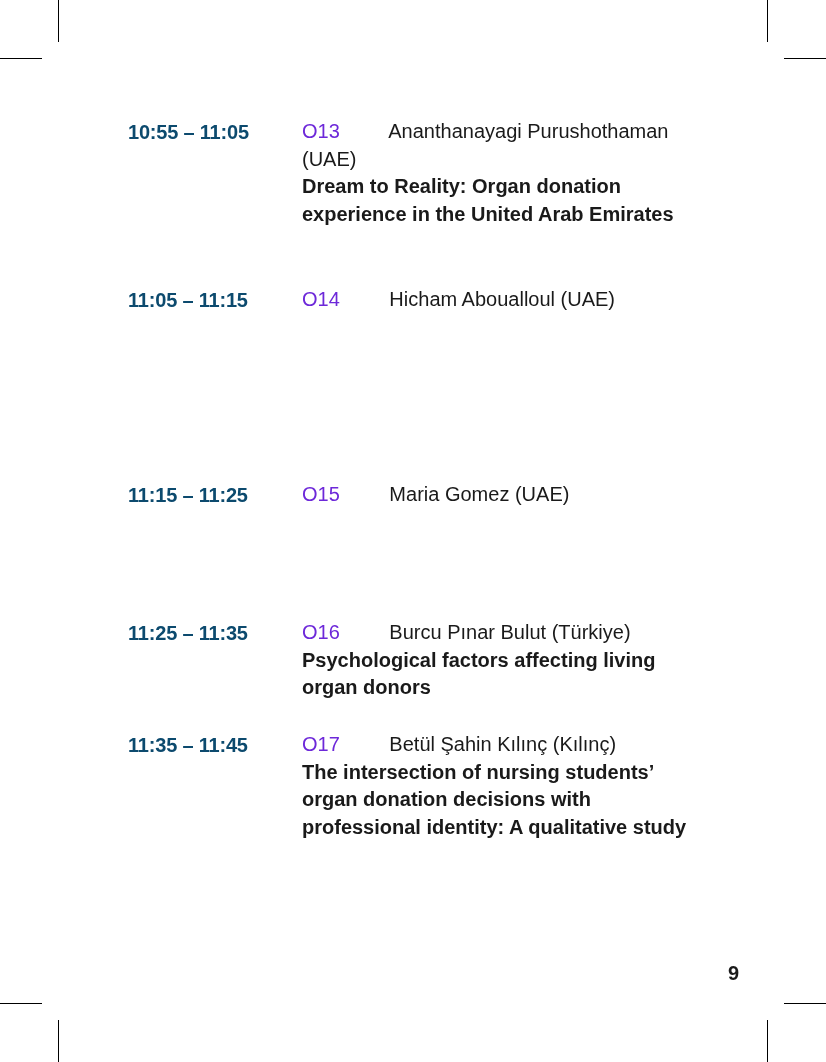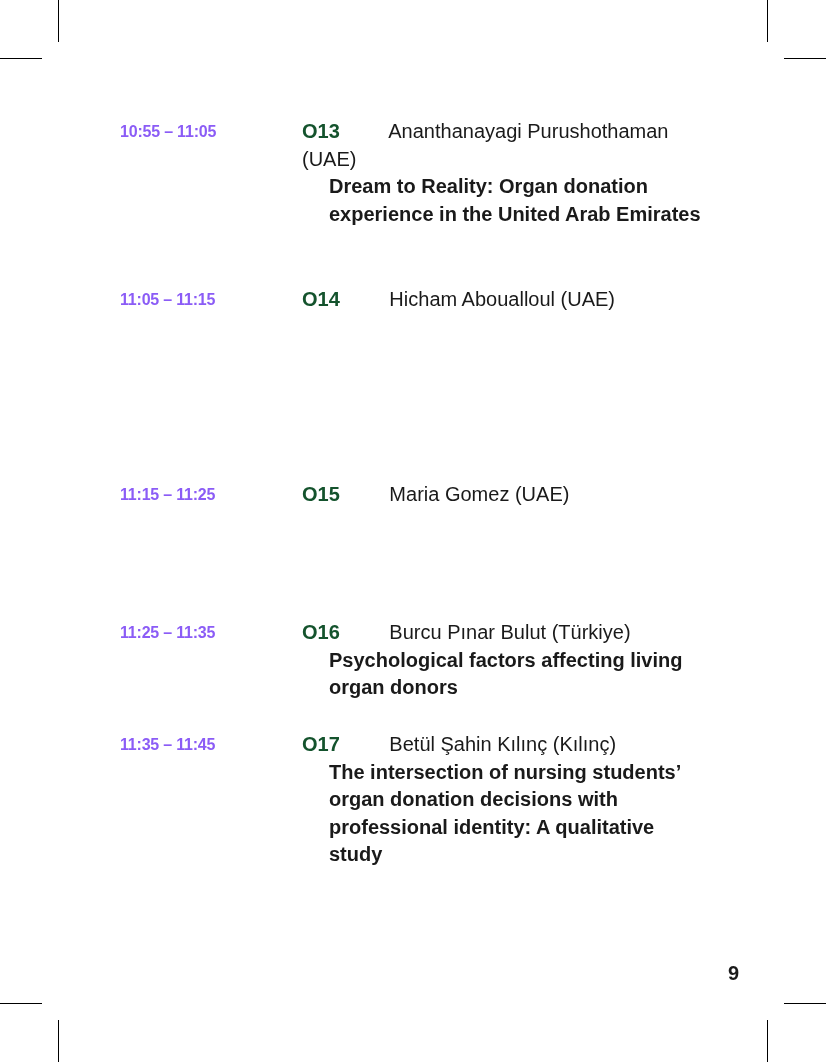--- a/index.html
+++ b/index.html
@@ -7,30 +7,30 @@
     width:826px; height:1062px; background:#ffffff; position:relative; overflow:hidden;
     font-family:"Liberation Sans", "DejaVu Sans", sans-serif; color:#1a1a1a;
   }
   .crop { position:absolute; background:#000; }
   .crop.v { width:1px; height:42px; }
   .crop.h { height:1px; width:42px; }
   .session {
     position:absolute; left:120px; width:600px;
   }
   .time {
-    position:absolute; left:0; top:0; width:180px;
-    color:#8b5cf6; font-weight:700; font-size:16px; line-height:28px; letter-spacing:-0.2px;
+    position:absolute; left:8px; top:0; width:180px;
+    color:#0c4a6e; font-weight:700; font-size:20px; line-height:28px; letter-spacing:-0.2px;
   }
   .content {
     position:absolute; left:182px; top:0; width:400px;
     font-size:20px; line-height:27.5px;
   }
-  .code { color:#14532d; font-weight:700; }
+  .code { color:#6d28d9; font-weight:400; }
   .speaker { font-weight:400; color:#1a1a1a;margin-left:44px; }
-  .title { font-weight:700; color:#1a1a1a; display:block;margin-left:27px; }
+  .title { font-weight:700; color:#1a1a1a; display:block; }
   .page-number {
     position:absolute; left:728px; top:962px; font-size:20px; font-weight:700; color:#1a1a1a;
   }
 </style>
 </head>
 <body>
 
 <div class="crop v" style="left:58px; top:0;"></div>
 <div class="crop h" style="left:0; top:58px;"></div>
 <div class="crop v" style="left:767px; top:0;"></div>

